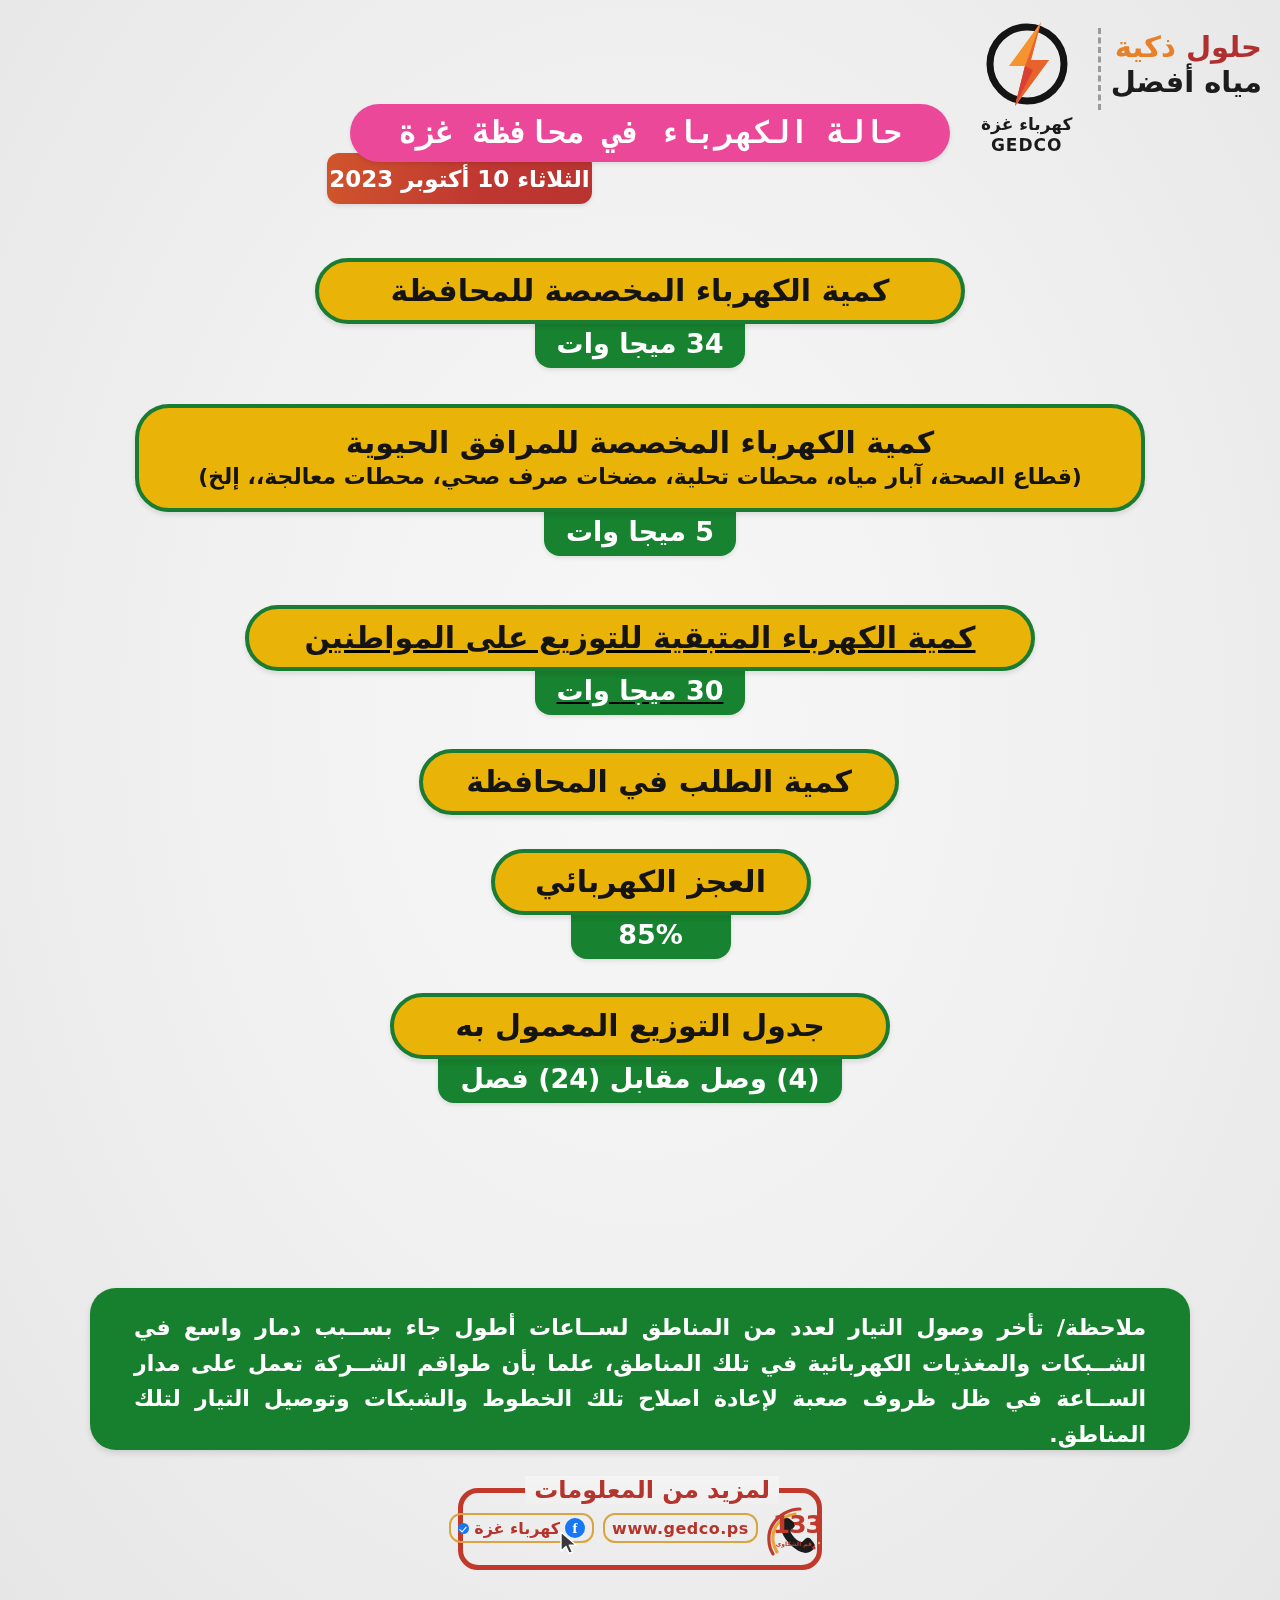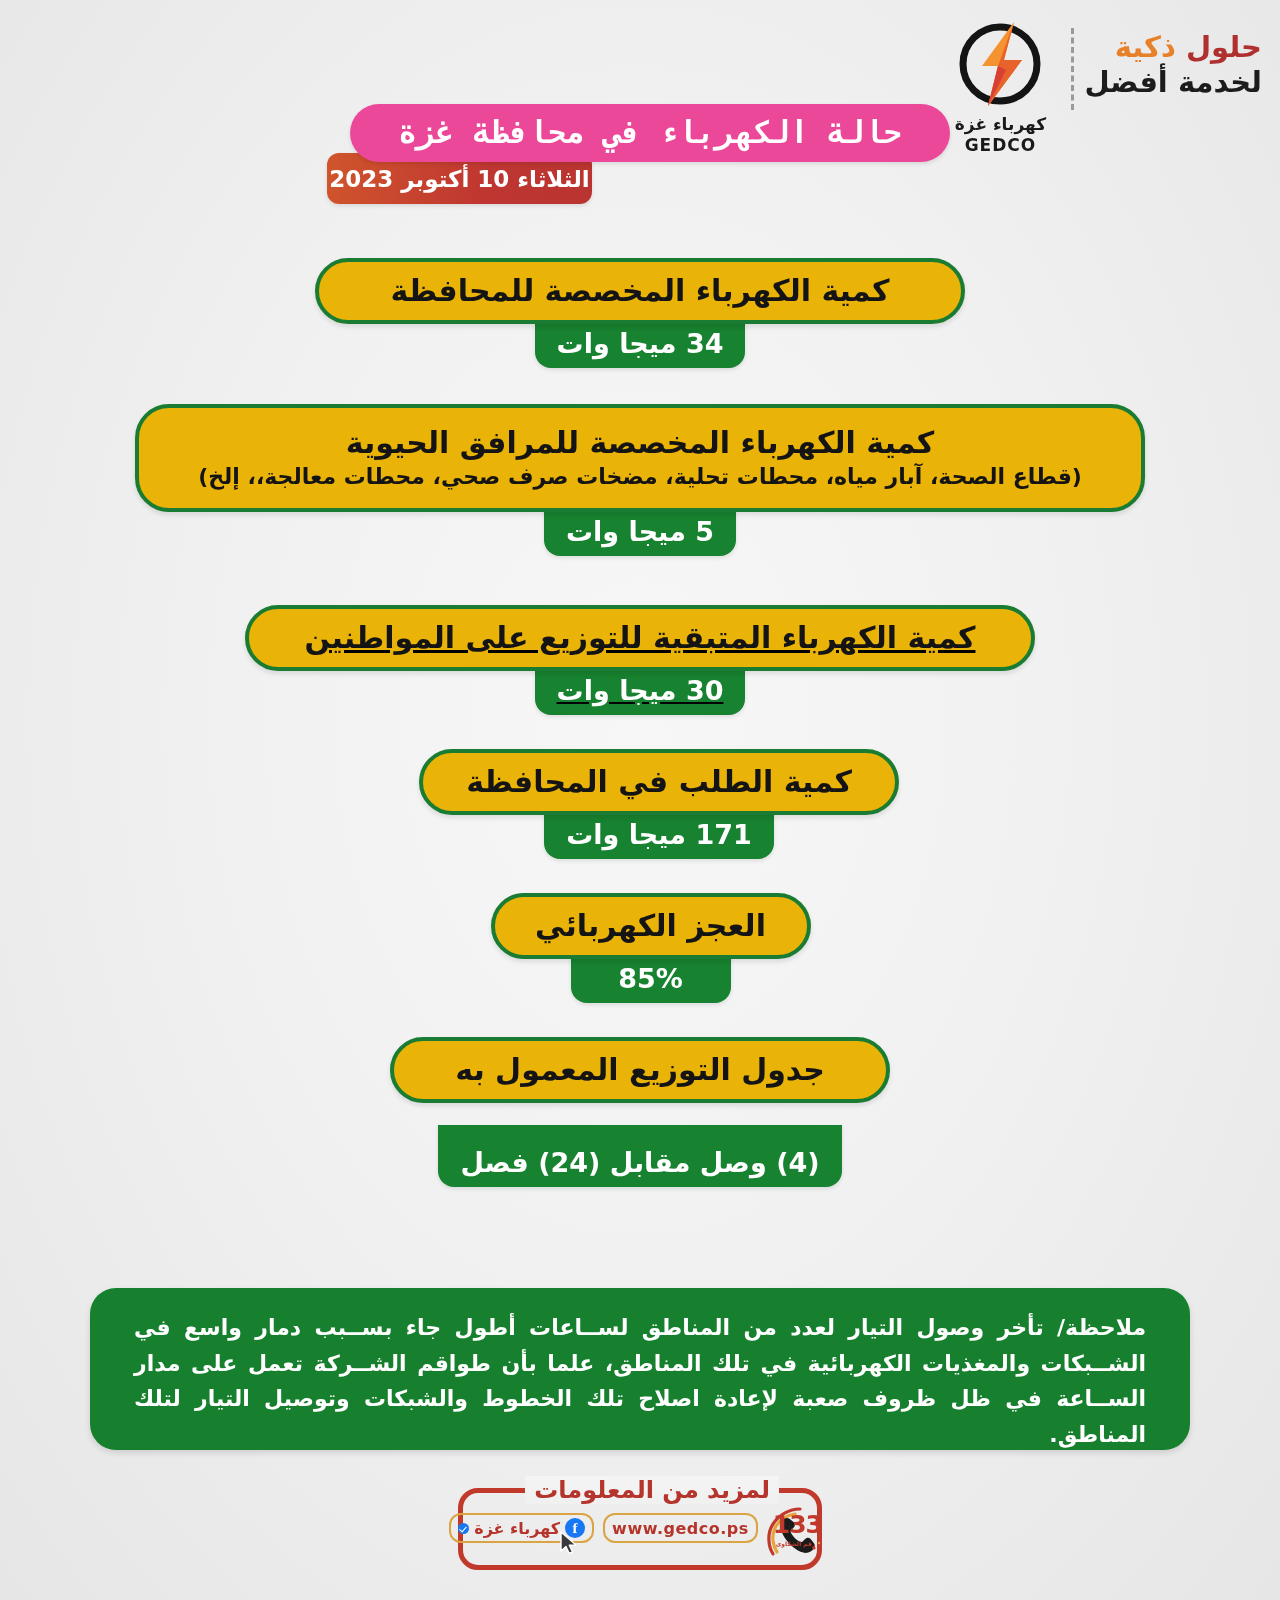--- a/index.html
+++ b/index.html
@@ -184,21 +184,21 @@
   .b0 { margin-top: 0px; }
   .b0 .pill { width: 650px; height: 66px; }
   .b1 { margin-top: 36px; }
   .b1 .pill { width: 1010px; height: 108px; }
   .b2 { margin-top: 49px; text-decoration: underline; }
   .b2 .pill { width: 790px; height: 66px; }
   .b3 { margin-top: 34px; padding-left: 38px; }
   .b3 .pill { width: 480px; height: 66px; }
   .b4 { margin-top: 34px; padding-left: 21px; }
   .b4 .pill { width: 320px; height: 66px; }
-  .b5 { margin-top: 34px; gap: 40px; }
+  .b5 { margin-top: 34px; }
   .b5 .pill { width: 500px; height: 66px; }
 
   
   .note {
     position: absolute;
     top: 1288px;
     right: 90px;
     width: 1100px;
     height: 162px;
     background: #16802e;
@@ -347,21 +347,21 @@
       </svg>
     </div>
     <div class="logo-name-ar">كهرباء غزة</div>
     <div class="logo-name-en">GEDCO</div>
   </div>
 
   <div class="brand-divider"></div>
 
   <div class="tagline">
     <div class="tagline-1"><span>حلول </span><span class="accent">ذكية</span></div>
-    <div class="tagline-2">لخدمة أفضل</div>
+    <div class="tagline-2">مياه أفضل</div>
   </div>
 </div>
 
 <div class="title-wrap">
   <div class="title-bar">حالة الكهرباء في محافظة غزة</div>
   <div class="date-bar">الثلاثاء  10 أكتوبر 2023</div>
 </div>
 
 <div class="stack">
 
@@ -384,21 +384,20 @@
     <div class="pill">
       <div class="pill-title">كمية الكهرباء المتبقية للتوزيع على المواطنين</div>
     </div>
     <div class="value-tab">30 ميجا وات</div>
   </div>
 
   <div class="block b3">
     <div class="pill">
       <div class="pill-title">كمية الطلب في المحافظة</div>
     </div>
-    <div class="value-tab">171 ميجا وات</div>
   </div>
 
   <div class="block b4">
     <div class="pill">
       <div class="pill-title">العجز الكهربائي</div>
     </div>
     <div class="value-tab">85%</div>
   </div>
 
   <div class="block b5">

